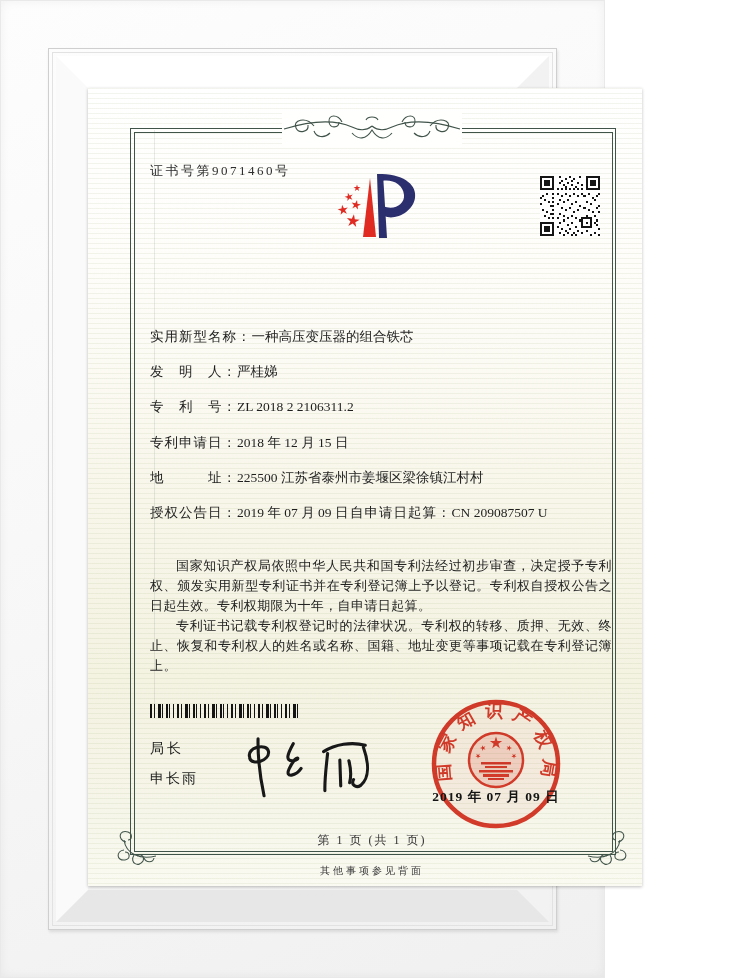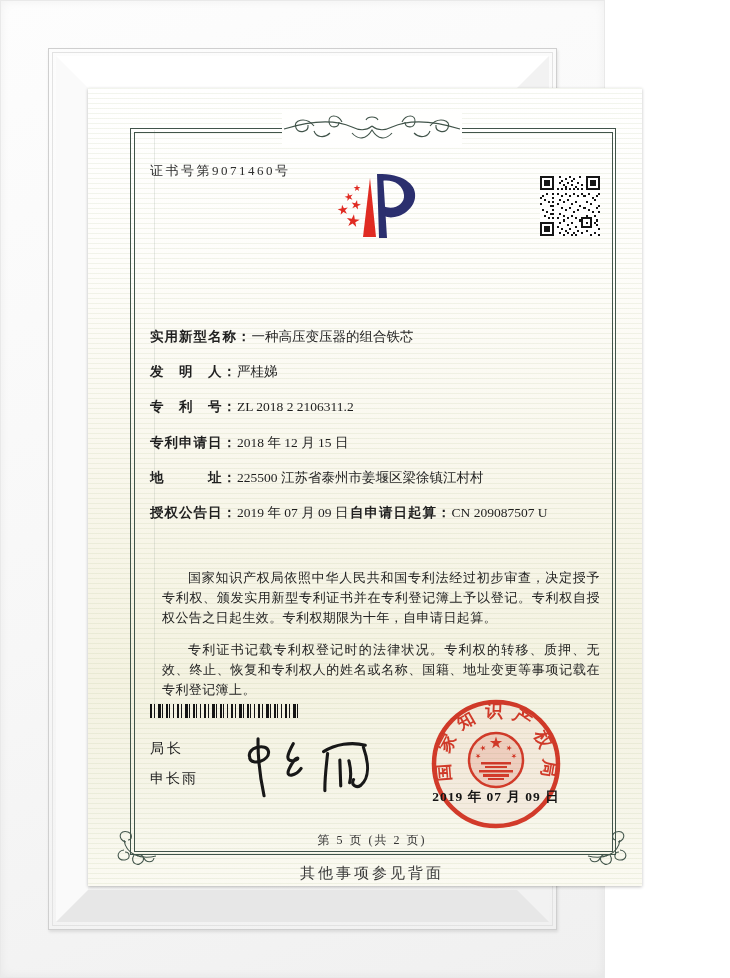--- a/index.html
+++ b/index.html
@@ -40,39 +40,39 @@
   
   .cert-no{position:absolute;left:62px;top:74px;font-size:13px;letter-spacing:2.5px;color:#2e2e2e;white-space:nowrap;}
   .logo{position:absolute;left:243px;top:82px;width:92px;height:74px;}
   .qr{position:absolute;left:452px;top:88px;width:60px;height:60px;}
   .title{
     position:absolute;left:42px;top:166px;width:484px;text-align:center;
     font-size:30px;font-weight:bold;letter-spacing:7px;color:#151515;white-space:nowrap;
   }
   .fields{position:absolute;left:62px;top:231px;width:465px;}
   .f-row{position:relative;height:35.2px;line-height:35.2px;font-size:13.5px;color:#1f1f1f;white-space:nowrap;}
-  .f-label{letter-spacing:1px;font-weight:bold;}
+  .f-label{letter-spacing:1px;}
   .grant{position:absolute;left:200px;top:0;}
   .paras{position:absolute;left:62px;top:468px;width:462px;font-size:13px;line-height:20px;color:#232323;text-align:justify;}
-  .paras p{margin:12px;text-indent:2em;letter-spacing:.4px;}
+  .paras p{margin:0;text-indent:2em;letter-spacing:.4px;}
   .barcode{
     position:absolute;left:62px;top:616px;width:148px;height:14px;
     background:repeating-linear-gradient(90deg,
       #141414 0 2px,transparent 2px 4px,#141414 4px 5px,transparent 5px 8px,
       #141414 8px 11px,transparent 11px 12px,#141414 12px 13px,transparent 13px 16px,
       #141414 16px 18px,transparent 18px 19px,#141414 19px 20px,transparent 20px 23px,
       #141414 23px 24px,transparent 24px 27px);
   }
   .director-label{position:absolute;left:62px;top:652px;font-size:14px;letter-spacing:3px;color:#222;}
   .director-name{position:absolute;left:62px;top:682px;font-size:14px;letter-spacing:2px;color:#222;}
   .signature{position:absolute;left:150px;top:643px;width:150px;height:68px;transform:rotate(-2deg);}
   .seal{position:absolute;left:340px;top:608px;width:136px;height:136px;mix-blend-mode:multiply;opacity:.95;}
   .seal-date{position:absolute;left:322px;top:700px;width:172px;text-align:center;font-size:13.5px;font-weight:600;letter-spacing:1px;color:#141414;white-space:nowrap;}
   .page-num{position:absolute;left:42px;top:744px;width:484px;text-align:center;font-size:12px;letter-spacing:2px;color:#333;}
-  .back-note{position:absolute;left:42px;top:776px;width:484px;text-align:center;font-size:15px;letter-spacing:3px;color:#3a3a3a;}
+  .back-note{position:absolute;left:42px;top:776px;width:484px;text-align:center;font-size:10px;letter-spacing:3px;color:#3a3a3a;}
 </style>
 </head>
 <body>
 
 <div class="photo">
   <div class="frame-edge"></div>
   <div class="frame-groove"></div>
   <div class="frame-groove2"></div>
   <div class="frame-bevel"></div>
 
@@ -246,16 +246,16 @@
             <rect x="51" y="74" width="34" height="2.5"></rect>
             <rect x="55" y="78" width="26" height="3"></rect>
             <rect x="60" y="82" width="16" height="2"></rect>
           </g>
         </g>
       </svg>
     </div>
 
     <div class="seal-date">2019 年 07 月 09 日</div>
 
-    <div class="page-num">第 5 页 (共 2 页)</div>
+    <div class="page-num">第 1 页 (共 1 页)</div>
     <div class="back-note">其他事项参见背面</div>
   </div>
 </div>
 
 </body></html>

